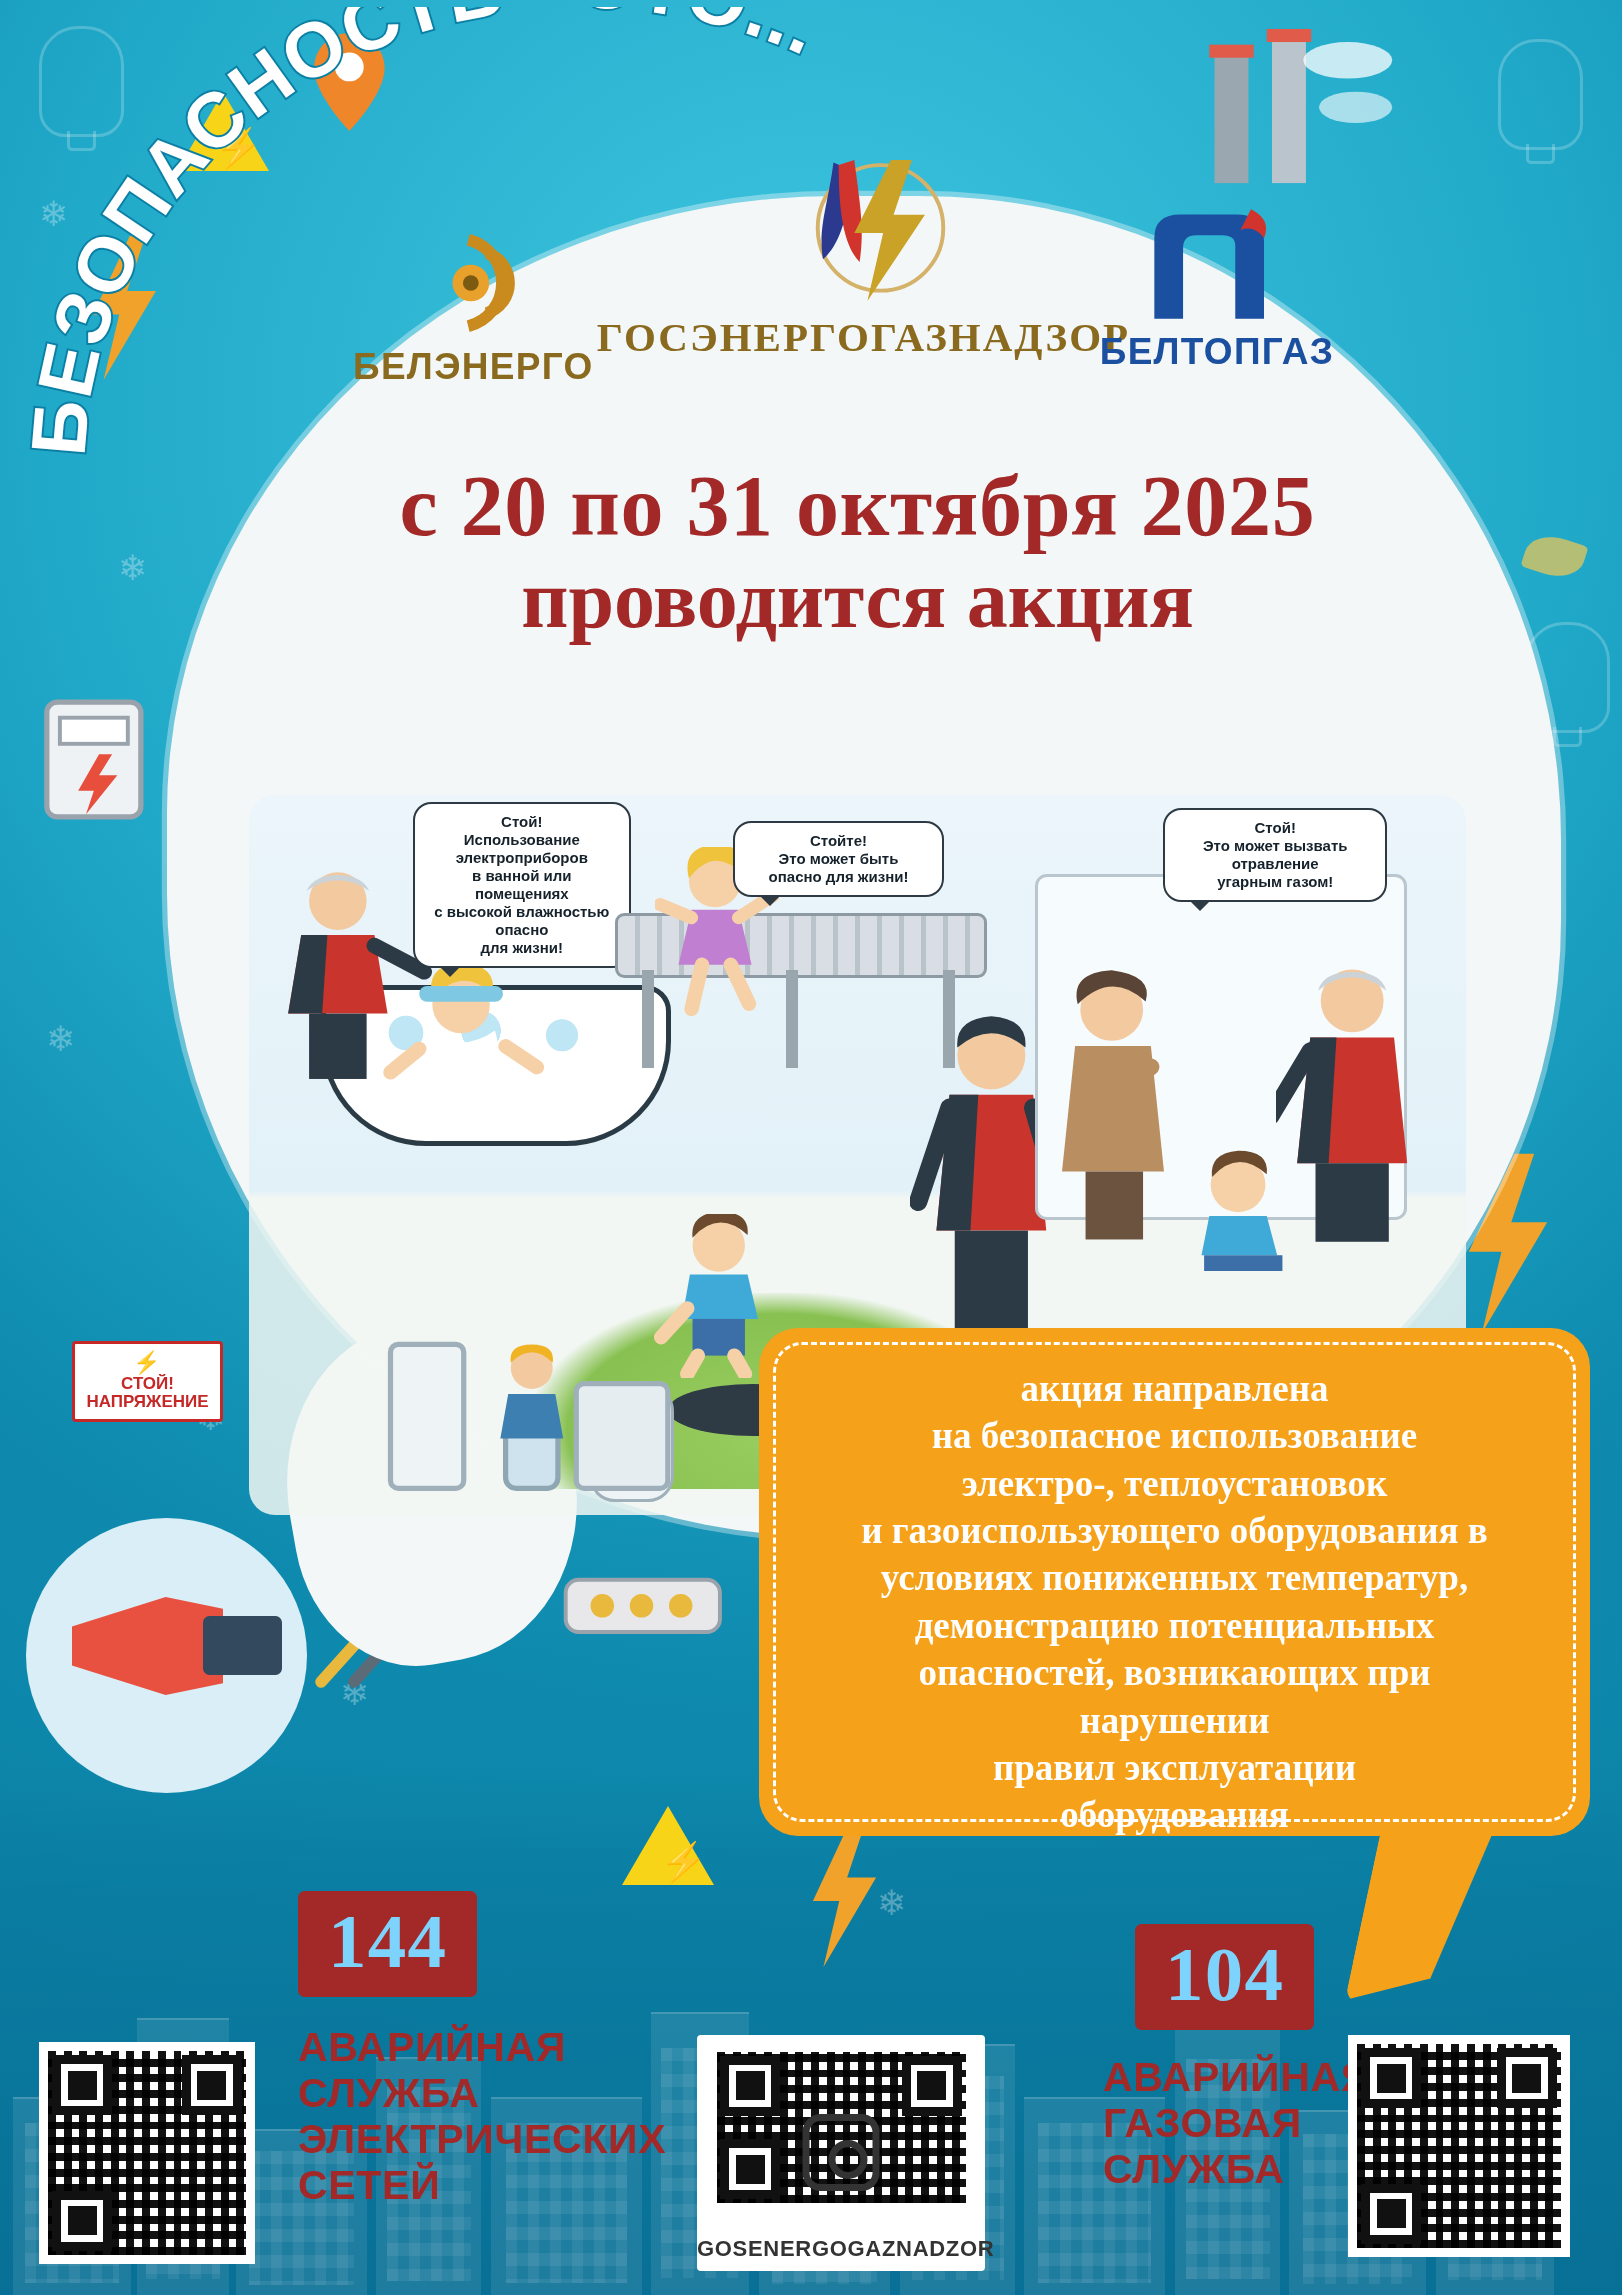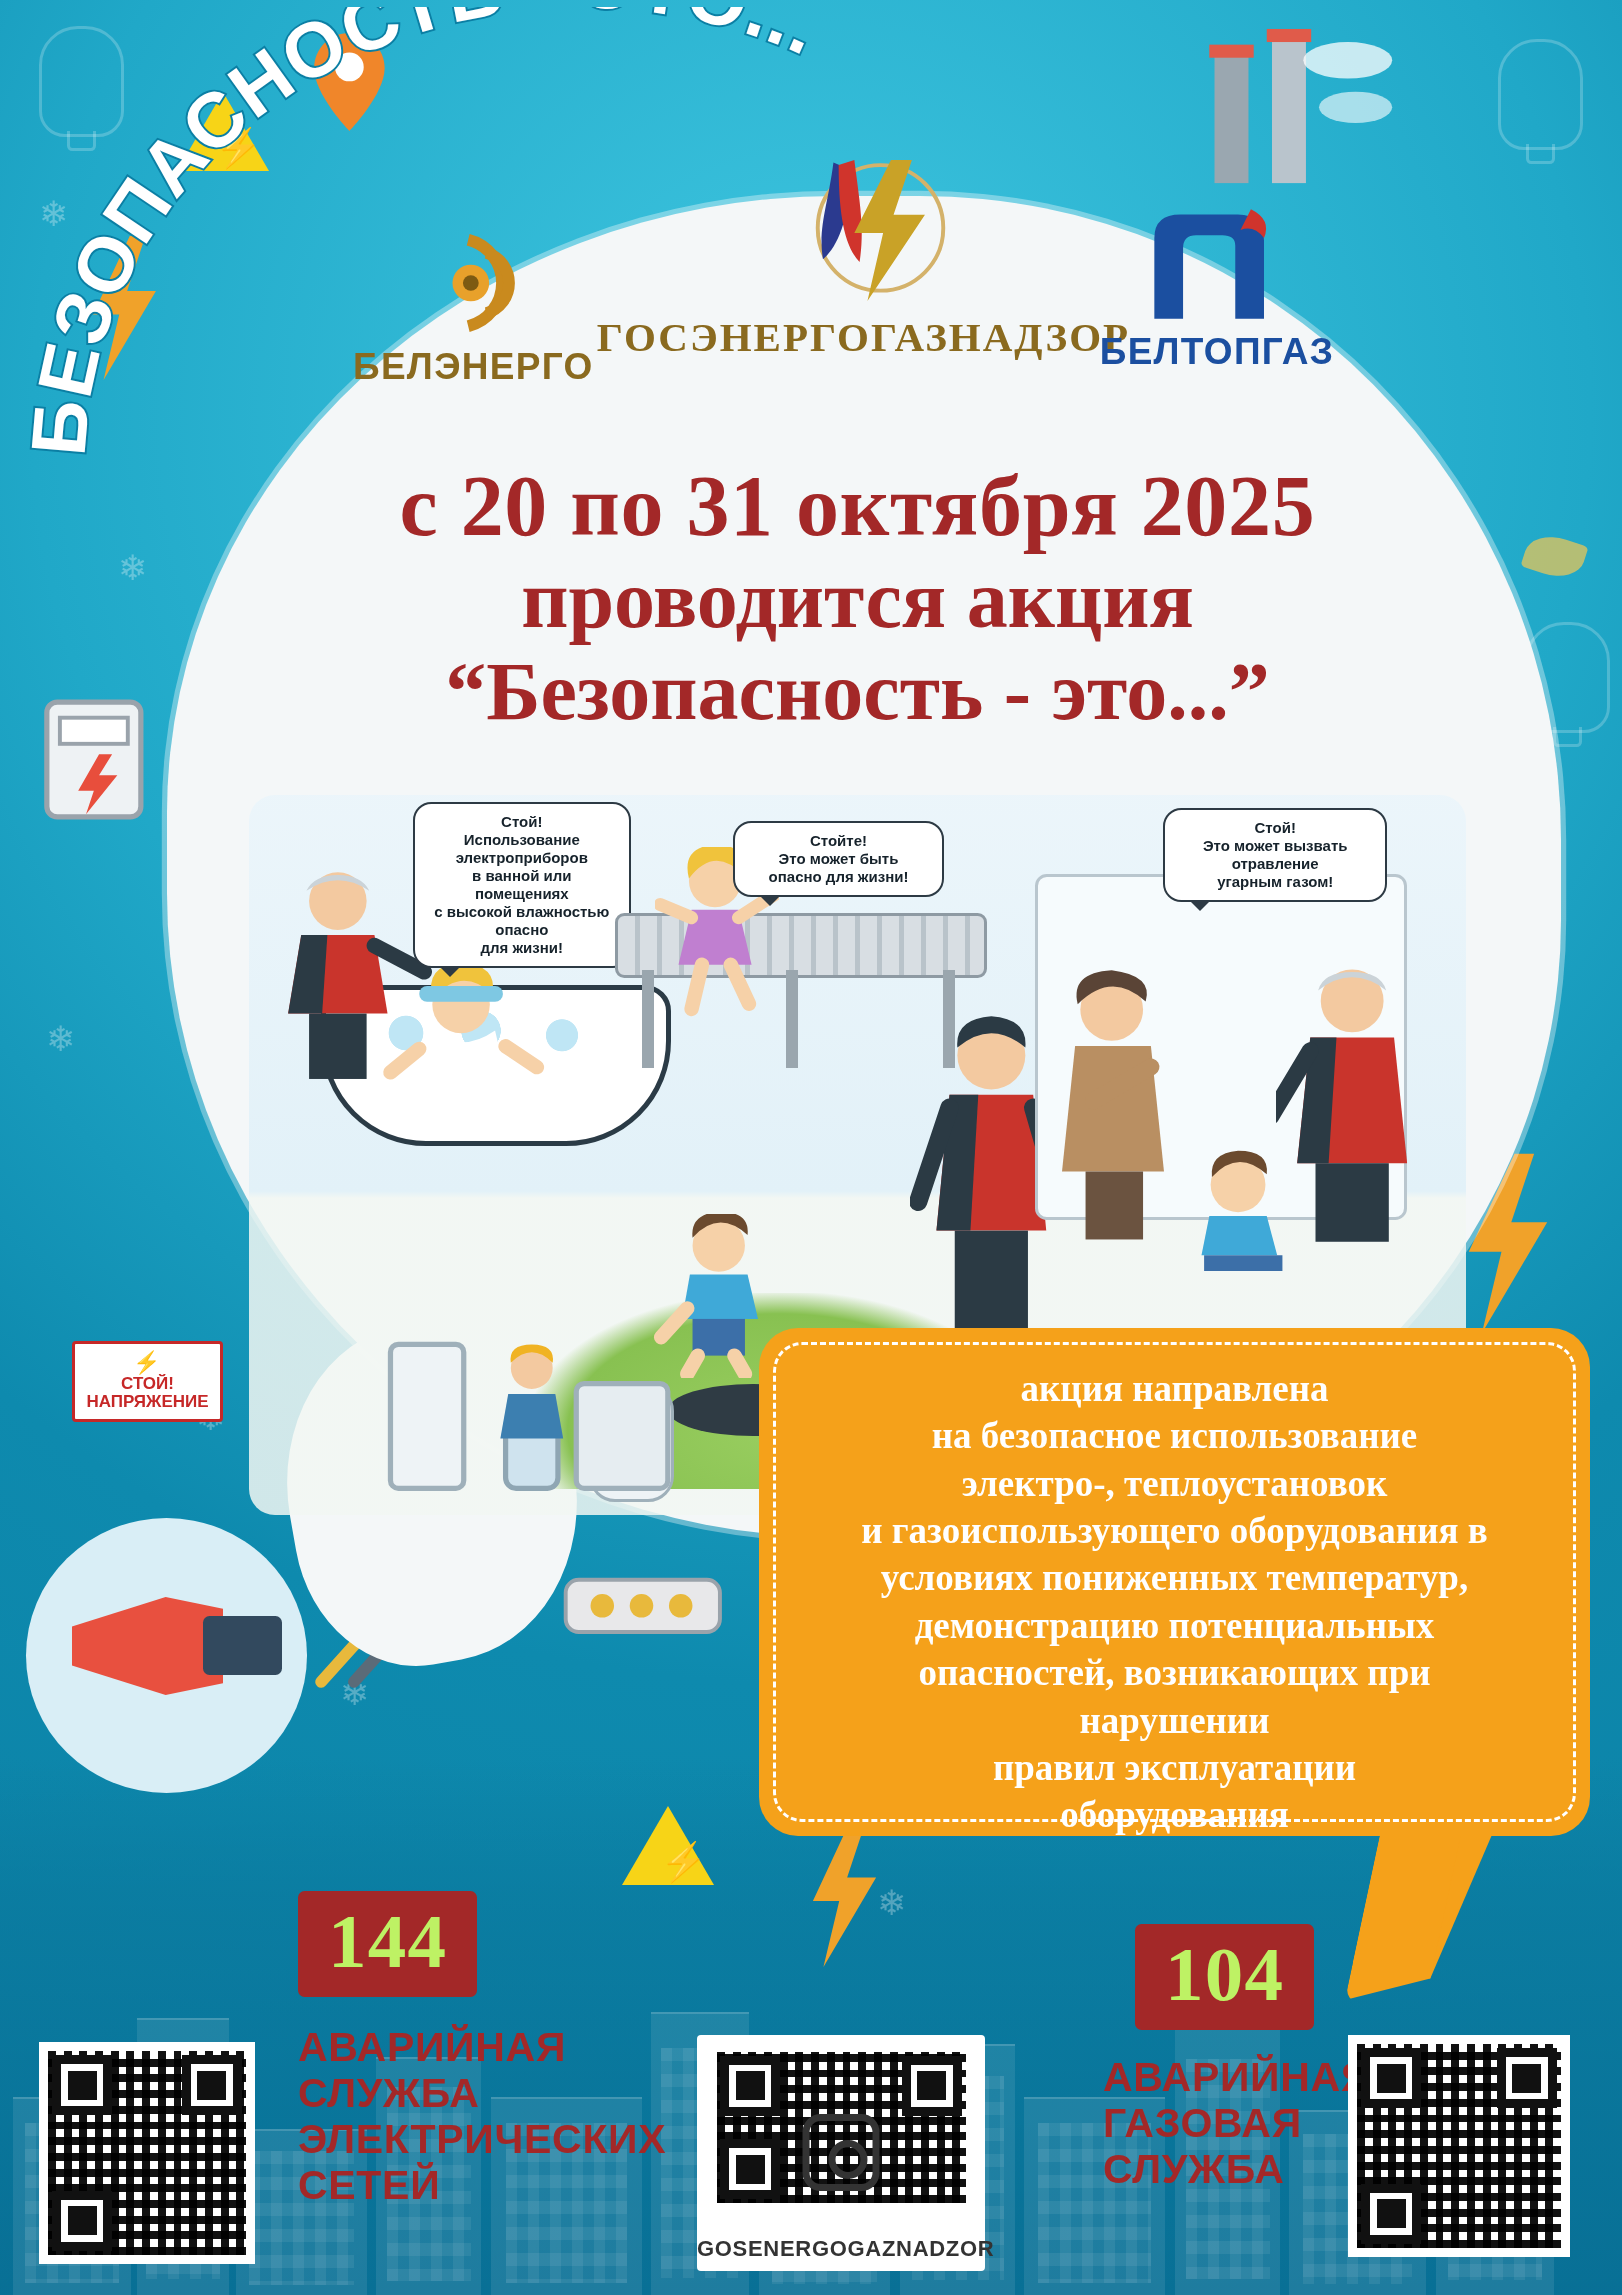--- a/index.html
+++ b/index.html
@@ -333,21 +333,21 @@
     border-top: 196px solid #f5a11a;
     border-bottom: 39px solid transparent;
     transform: rotate(12deg);
     border-radius: 13px;
   }
 
   
   .num-badge {
     position: absolute;
     background: #a32828;
-    color: #bef264;
+    color: #7dd3fc;
     font-family: "Liberation Serif", serif;
     font-weight: bold;
     font-size: 77px;
     border-radius: 6.5px;
     padding: 11.8px 30px 17px;
     letter-spacing: 1.3px;
     line-height: 1;
   }
   .service-label {
     position: absolute;
@@ -630,21 +630,20 @@
           <path d="M86 4 q16 8 10 22 q-8 -10 -18 -6 z" fill="#d0342c"></path>
         </svg>
       </div>
       <div class="cap">БЕЛТОПГАЗ</div>
     </div>
   </div>
 
   <div class="headline">
     <div class="l1">с 20 по 31 октября 2025</div>
     <div class="l2">проводится акция</div>
-    <div class="l3">“Безопасность - это...”</div>
   </div>
 
   <div class="scene">
     <div class="scene-bg"></div>
     <div class="grass"></div>
 
     <div class="bathtub">
       <div class="bath-foam"></div>
     </div>
     <svg style="position:absolute;left:13px;top:72px;" width="170" height="216" viewBox="0 0 130 165">

